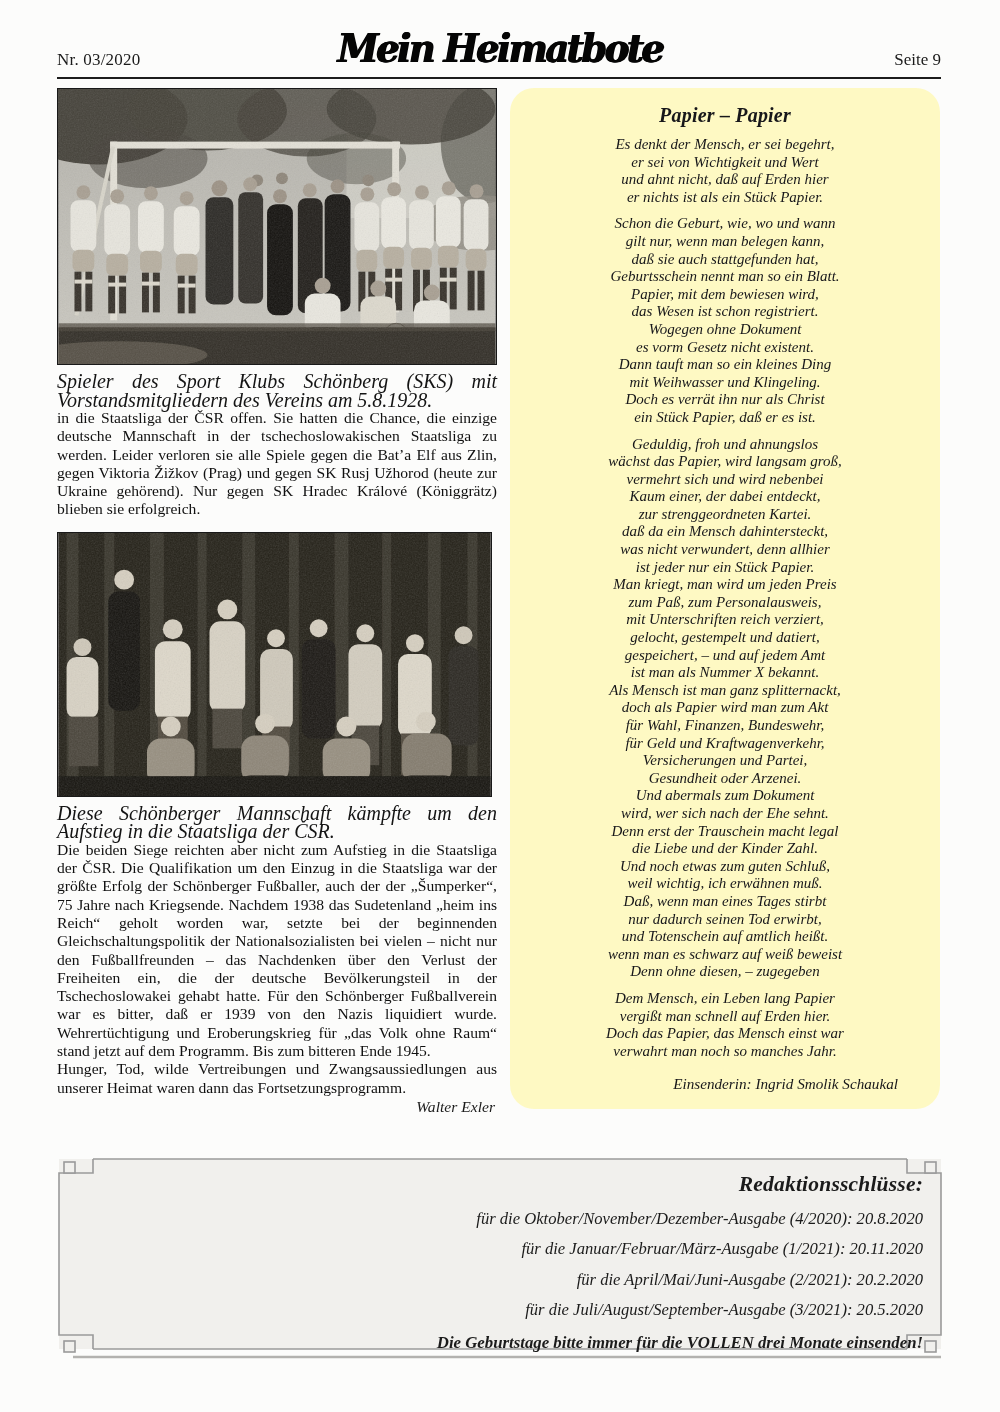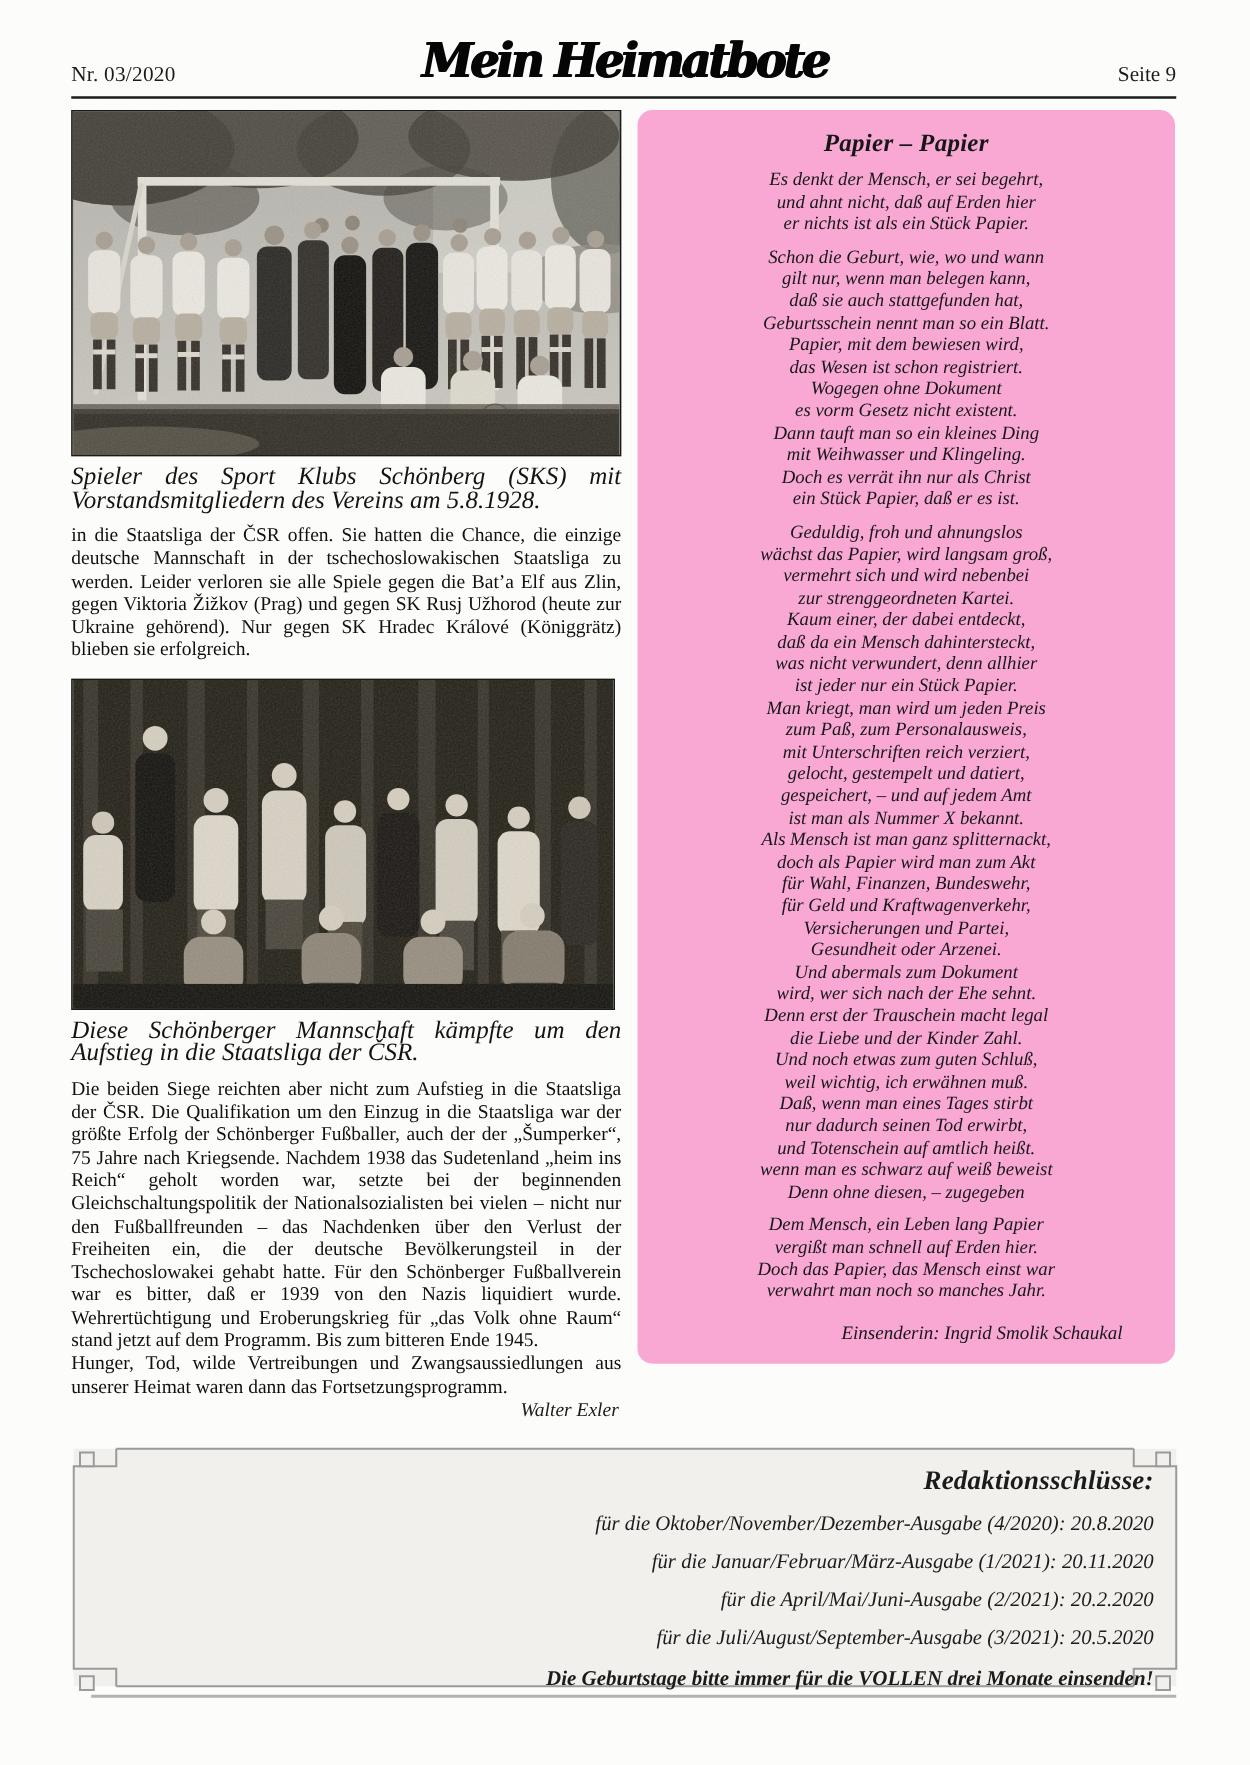--- a/index.html
+++ b/index.html
@@ -22,30 +22,30 @@
   .header-rule { position:absolute; left:57px; top:77px; width:884px; height:2px; background:#1c1c1c; }
 
   
   .col-left { position:absolute; left:57px; top:88px; width:440px; }
   .photo { display:block; border:1px solid #191919; background:#777; }
   .caption {
     font-style:italic; font-size:20px; line-height:18.5px;
     text-align:justify; margin-top:7px; color:#141414;
   }
   .bodytext {
-    font-size:15.6px; line-height:18.3px; text-align:justify; margin-top:11px; color:#101010;
+    font-size:15.6px; line-height:18.3px; text-align:justify; color:#101010;
   }
   .bodytext.cont { margin-top:0; }
   .photo2-wrap { margin-top:13px; }
   .author { font-style:italic; font-size:15.6px; text-align:right; margin-top:1px; padding-right:2px; }
 
   
   .poem-box {
     position:absolute; left:510px; top:88px; width:430px;
-    background:#f9a8d4; border-radius:12px;
+    background:#fef9c3; border-radius:24px;
     padding:15px 14px 16px; text-align:center;
     font-style:italic; font-size:15px; line-height:17.6px; color:#17171a;
   }
   .poem-title { font-size:20px; font-weight:bold; line-height:24px; margin-bottom:7px; letter-spacing:.2px; }
   .stanza { margin-top:9px; }
   .poem-line { display:block; }
   .poem-attr { text-align:right; padding-right:28px; margin-top:15px; font-size:15.2px; }
 
   
   .footer-box { position:absolute; left:57px; top:1150px; width:886px; height:215px; }
@@ -331,20 +331,21 @@
 
     <p class="bodytext">Die beiden Siege reichten aber nicht zum Aufstieg in die Staatsliga der ČSR. Die Qualifikation um den Einzug in die Staatsliga war der größte Erfolg der Schönberger Fußballer, auch der der „Šumperker“, 75 Jahre nach Kriegsende. Nachdem 1938 das Sudetenland „heim ins Reich“ geholt worden war, setzte bei der beginnenden Gleichschaltungspolitik der Nationalsozialisten bei vielen – nicht nur den Fußballfreunden – das Nachdenken über den Verlust der Freiheiten ein, die der deutsche Bevölkerungsteil in der Tschechoslowakei gehabt hatte. Für den Schönberger Fußballverein war es bitter, daß er 1939 von den Nazis liquidiert wurde. Wehrertüchtigung und Eroberungskrieg für „das Volk ohne Raum“ stand jetzt auf dem Programm. Bis zum bitteren Ende 1945.</p>
     <p class="bodytext cont">Hunger, Tod, wilde Vertreibungen und Zwangsaussiedlungen aus unserer Heimat waren dann das Fortsetzungsprogramm.</p>
     <div class="author">Walter Exler</div>
   </div>
 
   <div class="poem-box">
     <div class="poem-title">Papier – Papier</div>
     <div class="stanza">
         <span class="poem-line">Es denkt der Mensch, er sei begehrt,</span>
+        <span class="poem-line">er sei von Wichtigkeit und Wert</span>
         <span class="poem-line">und ahnt nicht, daß auf Erden hier</span>
         <span class="poem-line">er nichts ist als ein Stück Papier.</span>
       </div>
     <div class="stanza">
         <span class="poem-line">Schon die Geburt, wie, wo und wann</span>
         <span class="poem-line">gilt nur, wenn man belegen kann,</span>
         <span class="poem-line">daß sie auch stattgefunden hat,</span>
         <span class="poem-line">Geburtsschein nennt man so ein Blatt.</span>
         <span class="poem-line">Papier, mit dem bewiesen wird,</span>
         <span class="poem-line">das Wesen ist schon registriert.</span>
@@ -352,22 +353,22 @@
         <span class="poem-line">es vorm Gesetz nicht existent.</span>
         <span class="poem-line">Dann tauft man so ein kleines Ding</span>
         <span class="poem-line">mit Weihwasser und Klingeling.</span>
         <span class="poem-line">Doch es verrät ihn nur als Christ</span>
         <span class="poem-line">ein Stück Papier, daß er es ist.</span>
       </div>
     <div class="stanza">
         <span class="poem-line">Geduldig, froh und ahnungslos</span>
         <span class="poem-line">wächst das Papier, wird langsam groß,</span>
         <span class="poem-line">vermehrt sich und wird nebenbei</span>
+        <span class="poem-line">Kaum einer, der dabei entdeckt,</span>
         <span class="poem-line">zur strenggeordneten Kartei.</span>
-        <span class="poem-line">Kaum einer, der dabei entdeckt,</span>
         <span class="poem-line">daß da ein Mensch dahintersteckt,</span>
         <span class="poem-line">was nicht verwundert, denn allhier</span>
         <span class="poem-line">ist jeder nur ein Stück Papier.</span>
         <span class="poem-line">Man kriegt, man wird um jeden Preis</span>
         <span class="poem-line">zum Paß, zum Personalausweis,</span>
         <span class="poem-line">mit Unterschriften reich verziert,</span>
         <span class="poem-line">gelocht, gestempelt und datiert,</span>
         <span class="poem-line">gespeichert, – und auf jedem Amt</span>
         <span class="poem-line">ist man als Nummer X bekannt.</span>
         <span class="poem-line">Als Mensch ist man ganz splitternackt,</span>

